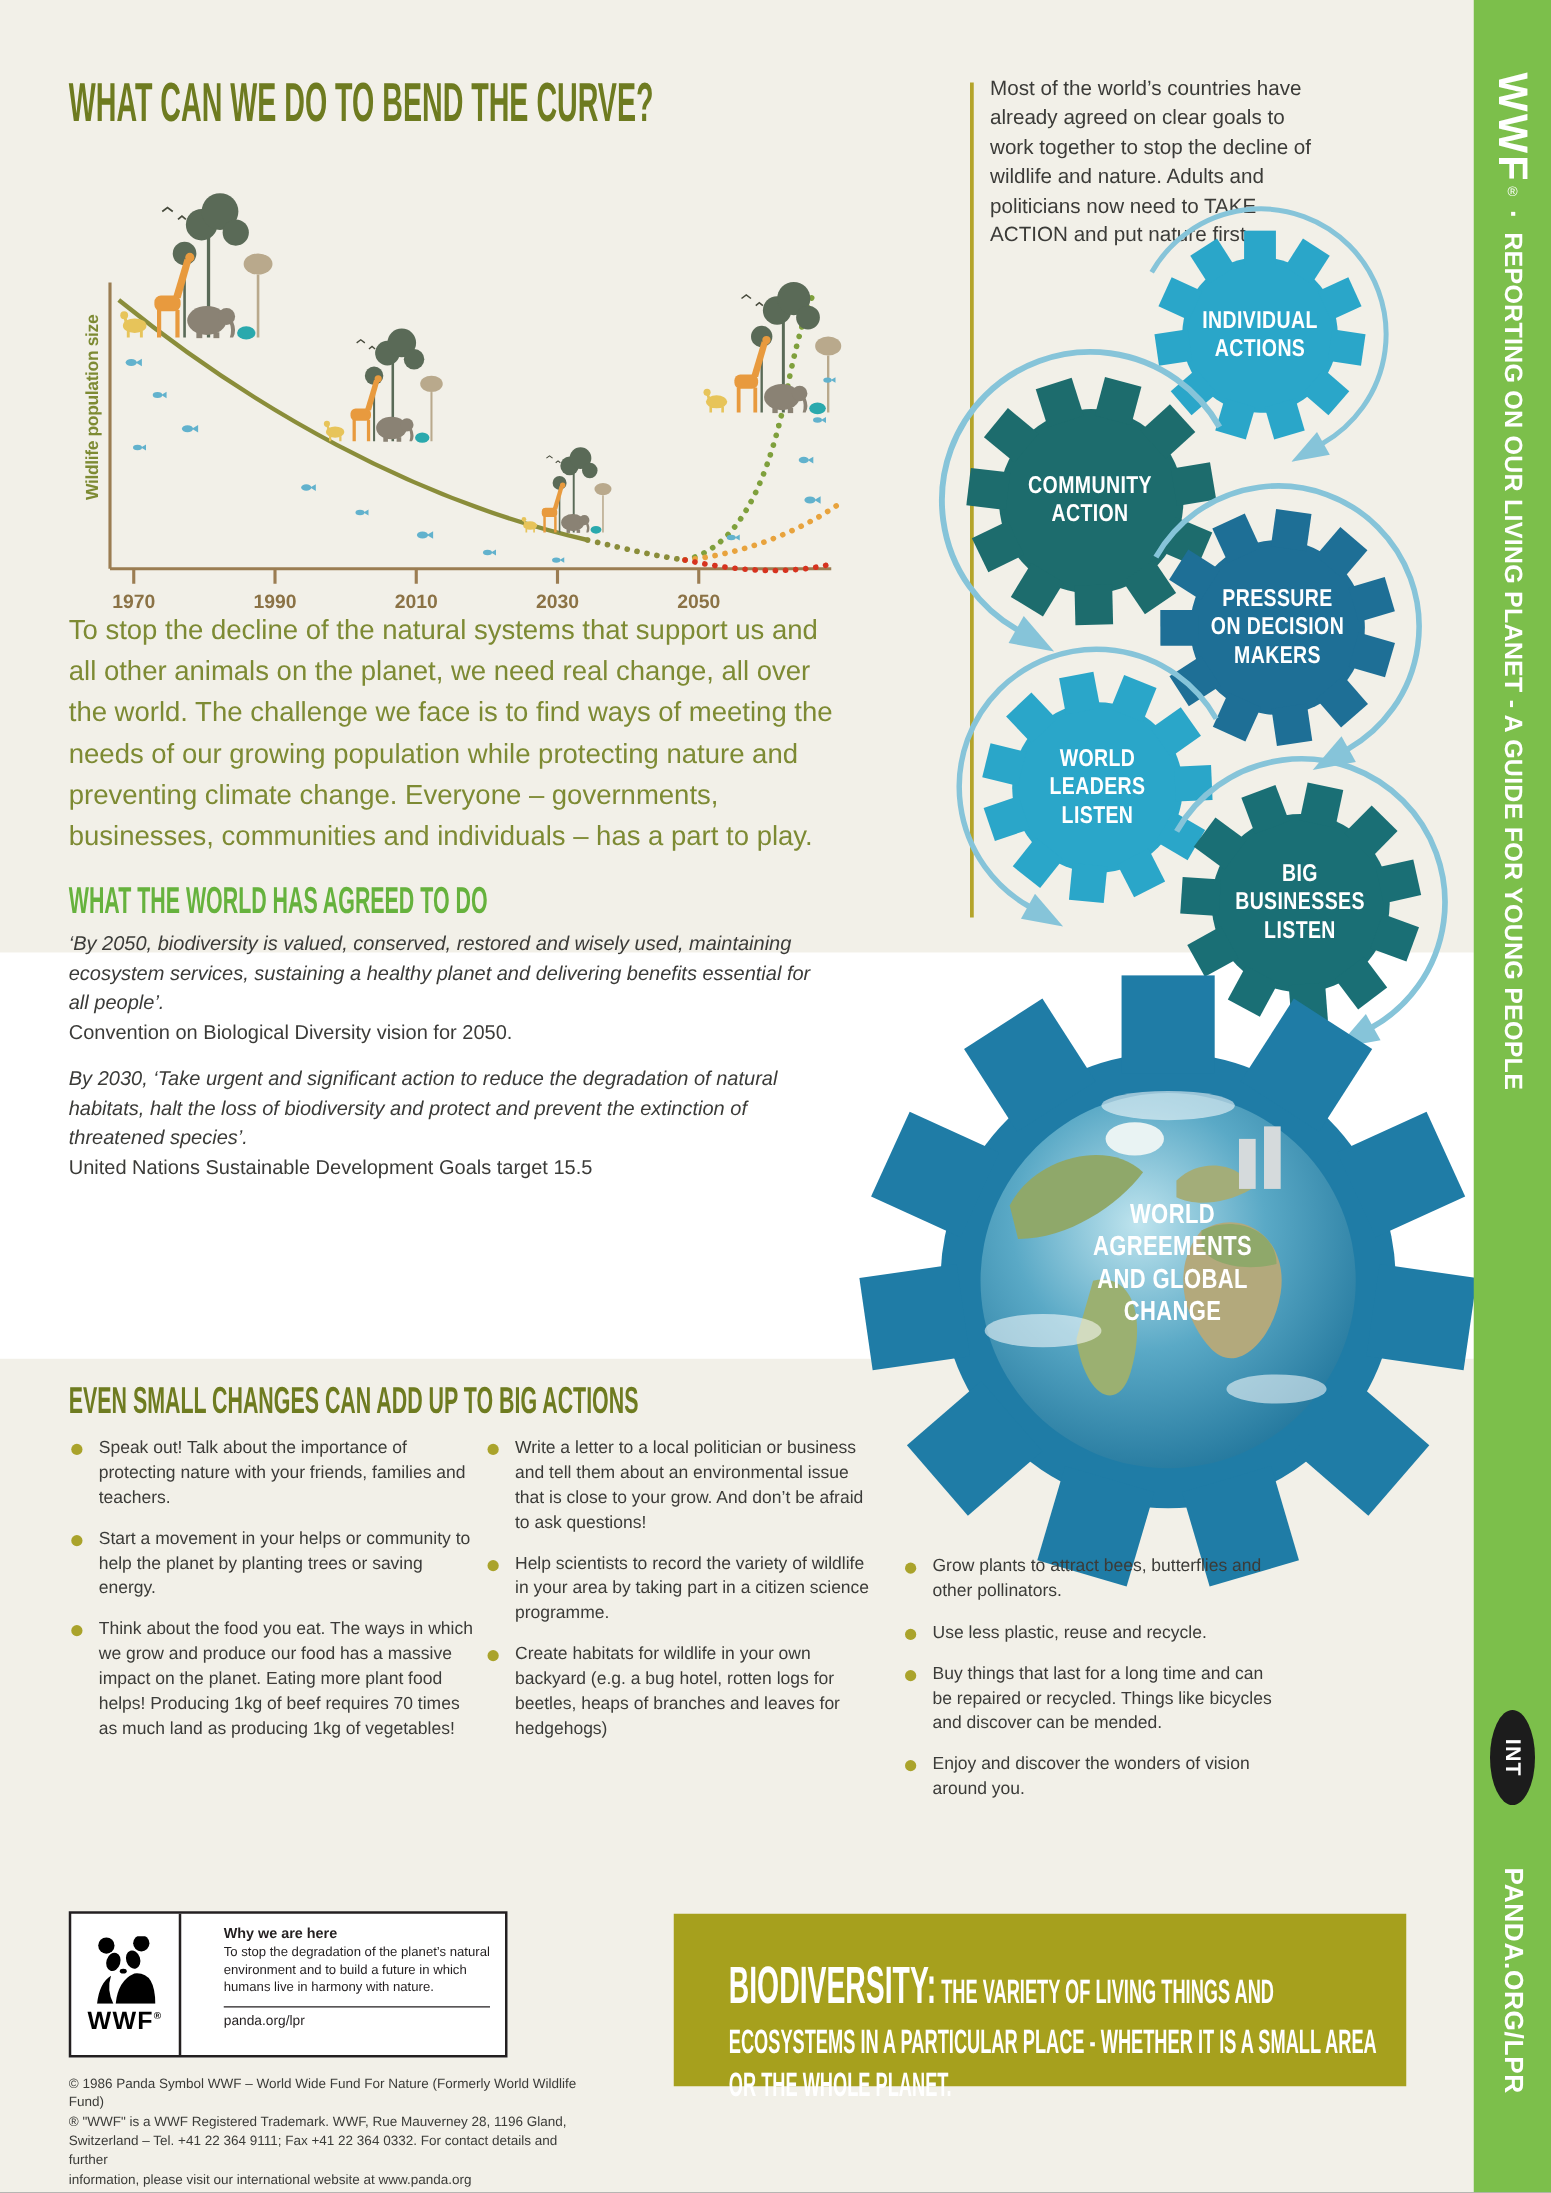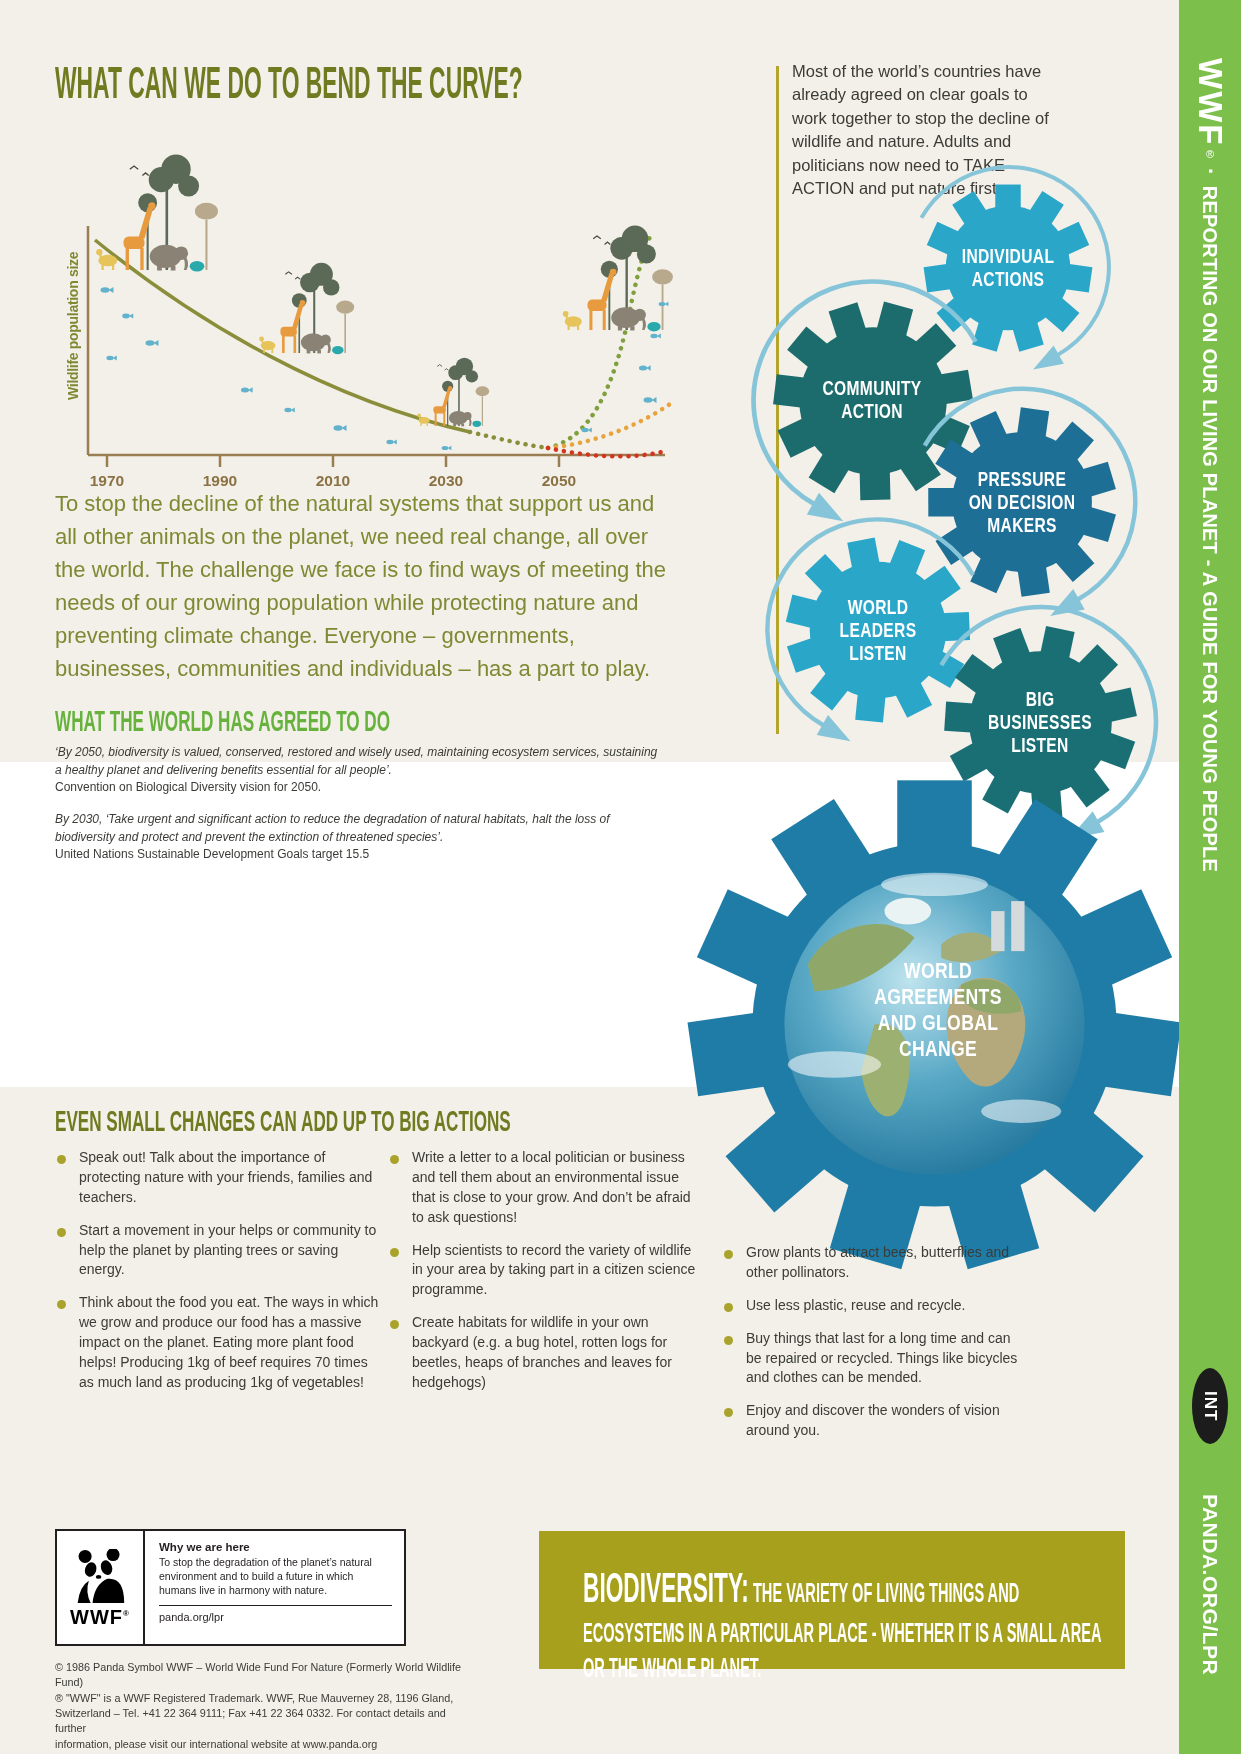--- a/index.html
+++ b/index.html
@@ -27,42 +27,42 @@
 
   
   .gear-svg{position:absolute;z-index:2;}
   .gear-label{position:absolute;z-index:3;color:#fff;font-weight:bold;text-align:center;
               white-space:pre-line;font-size:19.5px;line-height:1.18;letter-spacing:.4px;
               transform:translate(-50%,-50%) scaleX(.8);width:max-content;}
   .gear-label.big{font-size:22px;}
 
   
   .agreed-body{position:absolute;left:55px;top:744px;width:605px;color:#3b3b38;
-               font-size:12px;line-height:1.47;z-index:2;}
+               font-size:16px;line-height:1.47;z-index:2;}
   .agreed-body .q{font-style:italic;margin:0;}
   .agreed-body .attr{margin:0 0 14px 0;}
 
   
   .col{position:absolute;z-index:2;color:#3b3b38;font-size:14px;line-height:1.42;}
   .col ul{list-style:none;margin:0;padding:0;}
   .col li{position:relative;padding-left:24px;margin-bottom:13px;}
   .col li::before{content:"";position:absolute;left:2px;top:7px;width:9px;height:9px;
                   border-radius:50%;background:#aaa32b;}
   .col1{left:55px;top:1148px;width:330px;}
   .col2{left:388px;top:1148px;width:318px;}
   .col3{left:722px;top:1243px;width:300px;}
 
   
   .wwf-box{position:absolute;left:55px;top:1529px;width:347px;height:113px;background:#fff;
            border:2px solid #231f20;display:flex;z-index:2;}
   .wwf-logo-cell{width:86px;border-right:2px solid #231f20;display:flex;flex-direction:column;
                  align-items:center;justify-content:center;}
   .wwf-word{font-weight:bold;font-size:20px;letter-spacing:1px;color:#000;line-height:1;margin-top:4px;}
   .wwf-word sup{font-size:8px;}
-  .why-cell{flex:1;padding:10px 12px 8px 14px;color:#231f20;}
+  .why-cell{flex:1;padding:10px 12px 8px 14px;color:#231f20;margin-left:20px;}
   .why-title{font-size:11.5px;font-weight:bold;margin:0 0 2px 0;}
   .why-text{font-size:10.5px;line-height:1.35;margin:0;}
   .why-rule{border:none;border-top:1.5px solid #231f20;margin:7px 0 5px 0;}
   .why-site{font-size:11px;margin:0;}
   .copyright{position:absolute;left:55px;top:1660px;width:420px;font-size:10.8px;line-height:1.42;
              color:#3b3b38;white-space:pre-line;z-index:2;}
 
   .bio-box{position:absolute;left:539px;top:1531px;width:586px;height:138px;background:#a6a01d;z-index:2;}
   .bio-text{position:absolute;left:44px;top:30px;width:960px;color:#fff;font-weight:bold;
             line-height:1.3;transform:scaleX(.54);transform-origin:left top;}
@@ -297,21 +297,21 @@
     <ul>
       <li>Write a letter to a local politician or business and tell them about an environmental issue that is close to your grow. And don’t be afraid to ask questions!</li>
       <li>Help scientists to record the variety of wildlife in your area by taking part in a citizen science programme.</li>
       <li>Create habitats for wildlife in your own backyard (e.g. a bug hotel, rotten logs for beetles, heaps of branches and leaves for hedgehogs)</li>
     </ul>
   </div>
   <div class="col col3">
     <ul>
       <li>Grow plants to attract bees, butterflies and other pollinators.</li>
       <li>Use less plastic, reuse and recycle.</li>
-      <li>Buy things that last for a long time and can be repaired or recycled. Things like bicycles and clothes can be mended.</li>
+      <li>Buy things that last for a long time and can be repaired or recycled. Things like bicycles and discover can be mended.</li>
       <li>Enjoy and discover the wonders of vision around you.</li>
     </ul>
   </div>
 
   <div class="wwf-box">
     <div class="wwf-logo-cell">
       <svg width="56" height="54" viewBox="0 0 60 58">
         <g fill="#000">
           <circle cx="14" cy="8" r="7"></circle>
           <circle cx="44" cy="6" r="7"></circle>

